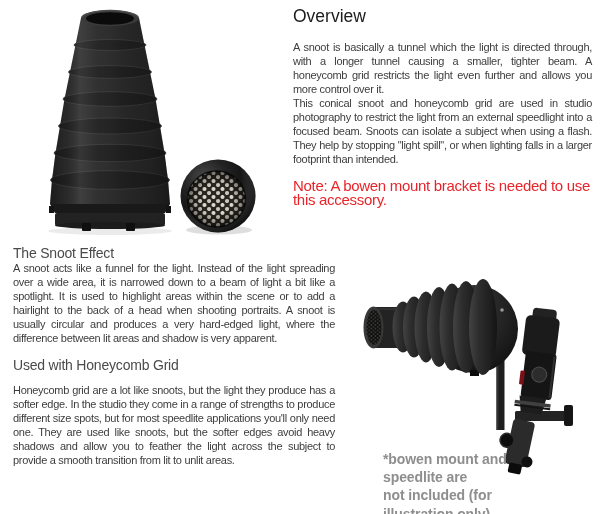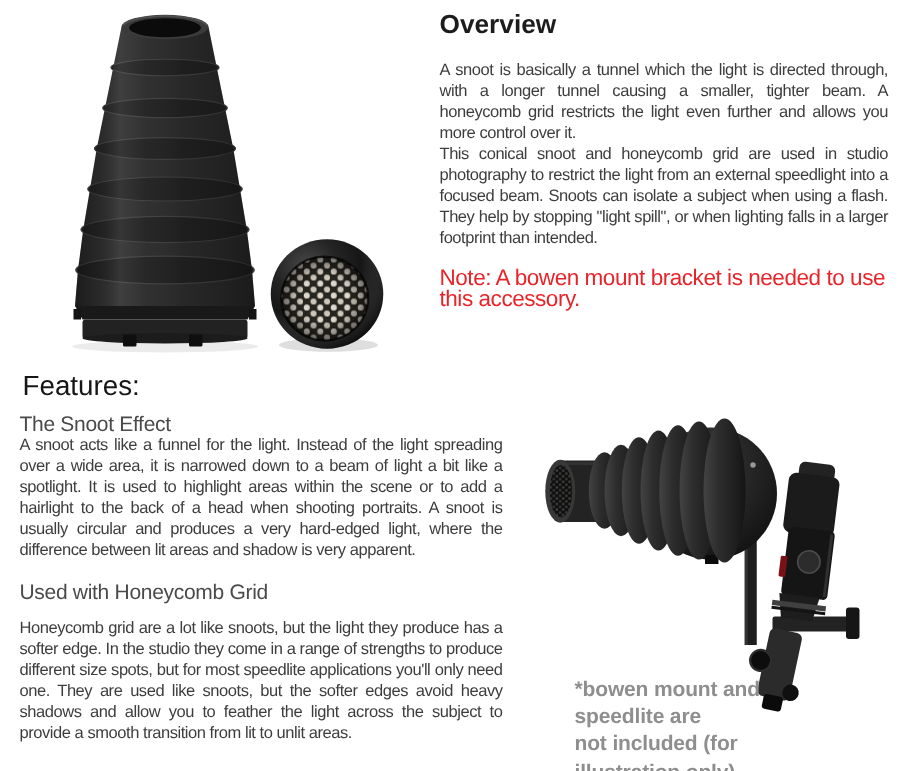--- a/index.html
+++ b/index.html
@@ -7,21 +7,21 @@
     position:relative; width:600px; height:514px; background:#ffffff;
     font-family:"Liberation Sans", sans-serif; overflow:hidden;
   }
   .photo { position:absolute; }
   #product-photo { left:22px; top:3px;  width:250px; height:235px; }
   #mounted-photo { left:345px; top:250px; width:255px; height:225px; }
   .photo svg { display:block; width:100%; height:100%; }
 
   .overview { position:absolute; left:293px; top:6px; width:299px; }
   .overview h1 {
-    margin:0 0 7px 0; font-size:17.5px; font-weight:700; color:#1c1c1c;
+    margin:0 0 7px 0; font-size:17.5px; font-weight:400; color:#1c1c1c;
   }
   .body-text {
     margin:0; font-size:11px; line-height:14px; color:#3d3d3d;
     text-align:justify; letter-spacing:-0.3px;
   }
   .para-gap { margin-top:13px; }
   .note {
     margin:13px 0 0 0; font-size:15px; line-height:14px;
     color:#e8242a; letter-spacing:-0.3px;
   }
@@ -116,21 +116,20 @@
   </figure>
 
   <section class="overview">
     <h1>Overview</h1>
     <p class="body-text para-gap">A snoot is basically a tunnel which the light is directed through, with a longer tunnel causing a smaller, tighter beam. A honeycomb grid restricts the light even further and allows you more control over it.</p>
     <p class="body-text">This conical snoot and honeycomb grid are used in studio photography to restrict the light from an external speedlight into a focused beam. Snoots can isolate a subject when using a flash. They help by stopping "light spill", or when lighting falls in a larger footprint than intended.</p>
     <p class="note">Note: A bowen mount bracket is needed to use this accessory.</p>
   </section>
 
   <section class="features">
-    <h2>Features:</h2>
     <p class="sub">The Snoot Effect</p>
     <p class="body-text">A snoot acts like a funnel for the light. Instead of the light spreading over a wide area, it is narrowed down to a beam of light a bit like a spotlight. It is used to highlight areas within the scene or to add a hairlight to the back of a head when shooting portraits. A snoot is usually circular and produces a very hard-edged light, where the difference between lit areas and shadow is very apparent.</p>
     <p class="sub sub2">Used with Honeycomb Grid</p>
     <p class="body-text">Honeycomb grid are a lot like snoots, but the light they produce has a softer edge. In the studio they come in a range of strengths to produce different size spots, but for most speedlite applications you'll only need one. They are used like snoots, but the softer edges avoid heavy shadows and allow you to feather the light across the subject to provide a smooth transition from lit to unlit areas.</p>
   </section>
 
   <figure class="photo" id="mounted-photo" style="margin:0;">
     <svg viewBox="0 0 255 225">
       <defs>
         <radialGradient id="plateG" cx="0.38" cy="0.3" r="0.85">

